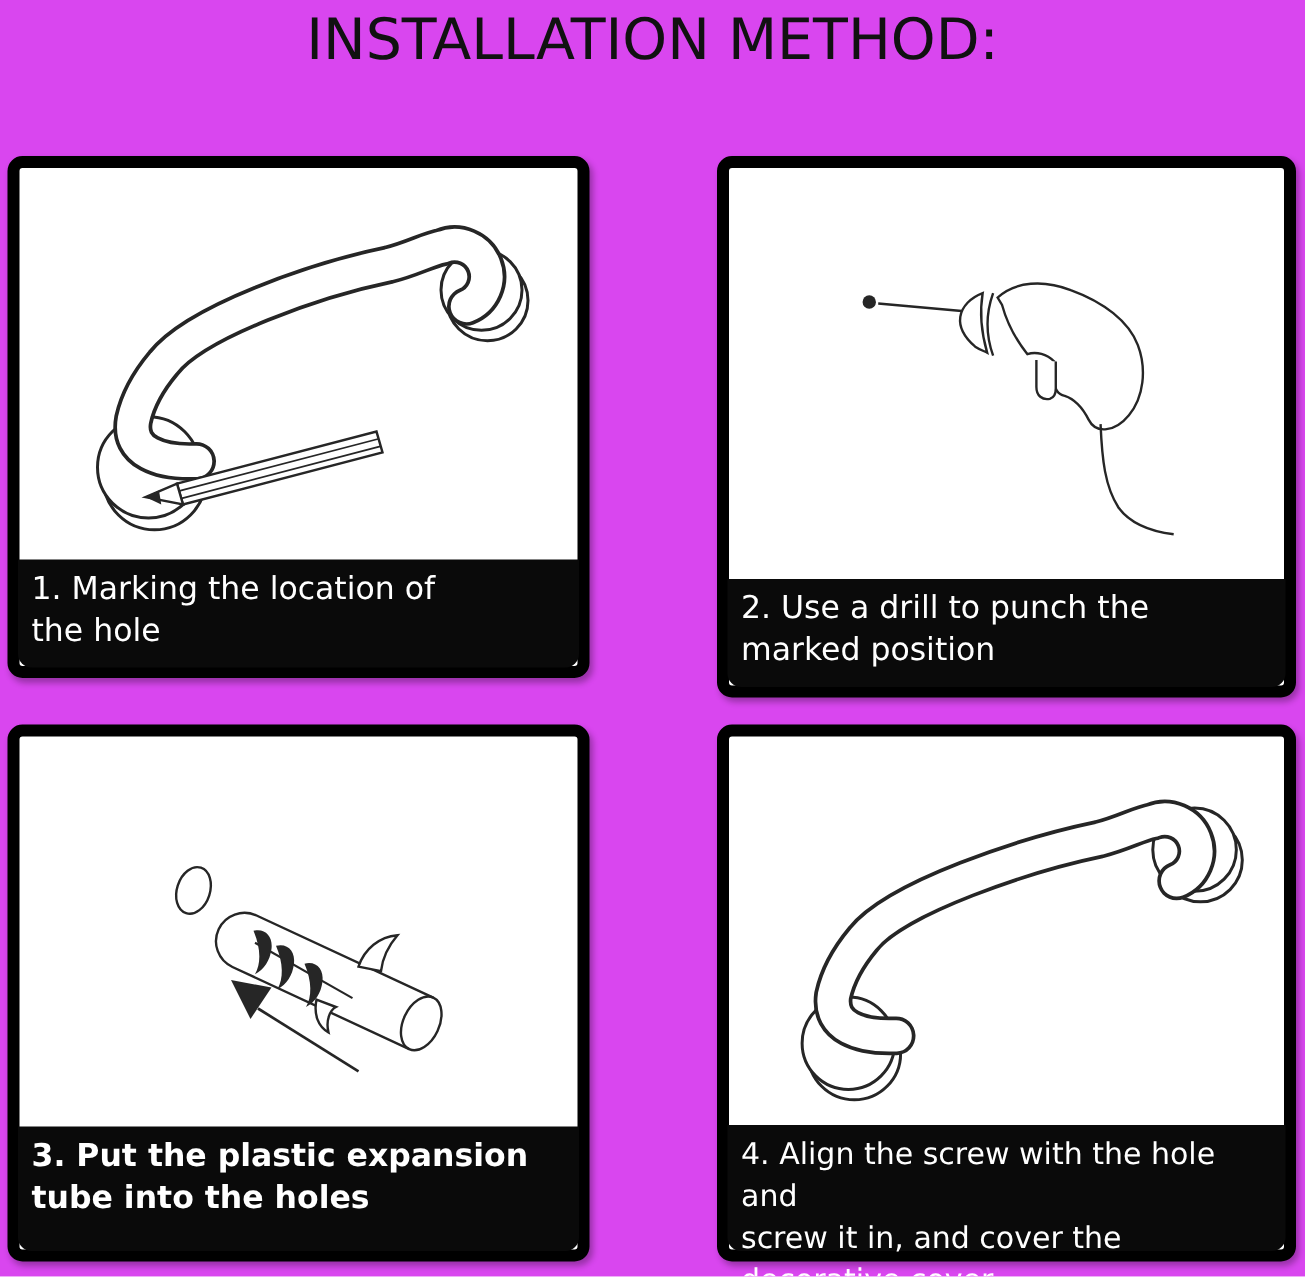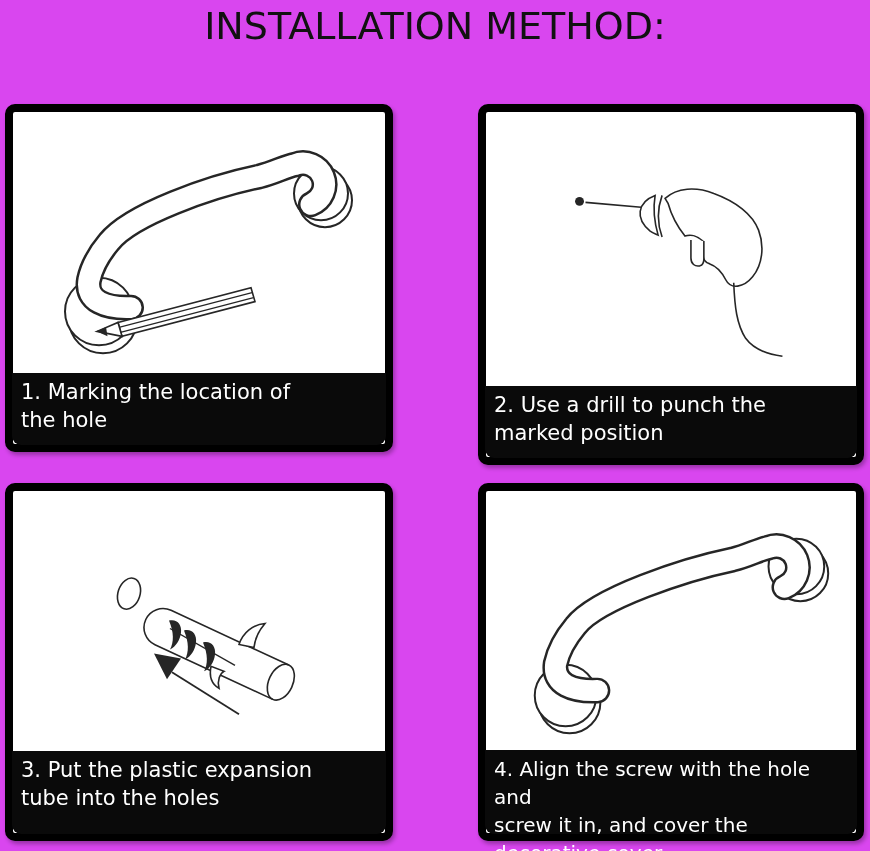--- a/index.html
+++ b/index.html
@@ -8,21 +8,21 @@
   #main-title{position:absolute;top:0;left:0;width:100%;height:52px;line-height:52px;
         text-align:center;font-size:38px;color:#111;letter-spacing:0px;}
   .panel{position:absolute;box-sizing:border-box;background:#fff;border:8px solid #000000;
         border-radius:10px;box-shadow:2px 3px 4px rgba(0,0,0,0.30);}
   .panel svg{position:absolute;top:0;left:0;display:block;}
   .caption{position:absolute;left:-1px;right:-1px;bottom:-1px;box-sizing:border-box;
         background:#0a0a0a;color:#fff;border-radius:0 0 9px 9px;
         padding:5px 9px 0 9px;font-size:21px;line-height:28px;white-space:pre-line;}
   #panel-1{left:5px;top:104px;width:388px;height:348px;}
   #panel-2{left:478px;top:104px;width:386px;height:361px;}
-  #panel-3{left:5px;top:483px;width:388px;height:358px;}
+  #panel-3{left:5px;top:483px;width:388px;height:358px;font-weight:bold;}
   #panel-4{left:478px;top:483px;width:386px;height:358px;}
   #panel-1 .caption,#panel-2 .caption{height:72px;}
   #panel-3 .caption{height:83px;}
   #panel-4 .caption{height:84px;font-size:20px;margin-top:16px;}
   .ln{stroke:#262626;stroke-width:1.6;fill:none;}
   .wh{fill:#ffffff;stroke:#262626;stroke-width:1.6;}
   .wh2{fill:#ffffff;stroke:#262626;stroke-width:2;}
   .blk{fill:#262626;stroke:none;}
   .tube-o{fill:none;stroke:#262626;stroke-width:26;stroke-linecap:round;}
   .tube-i{fill:none;stroke:#ffffff;stroke-width:21;stroke-linecap:round;}

